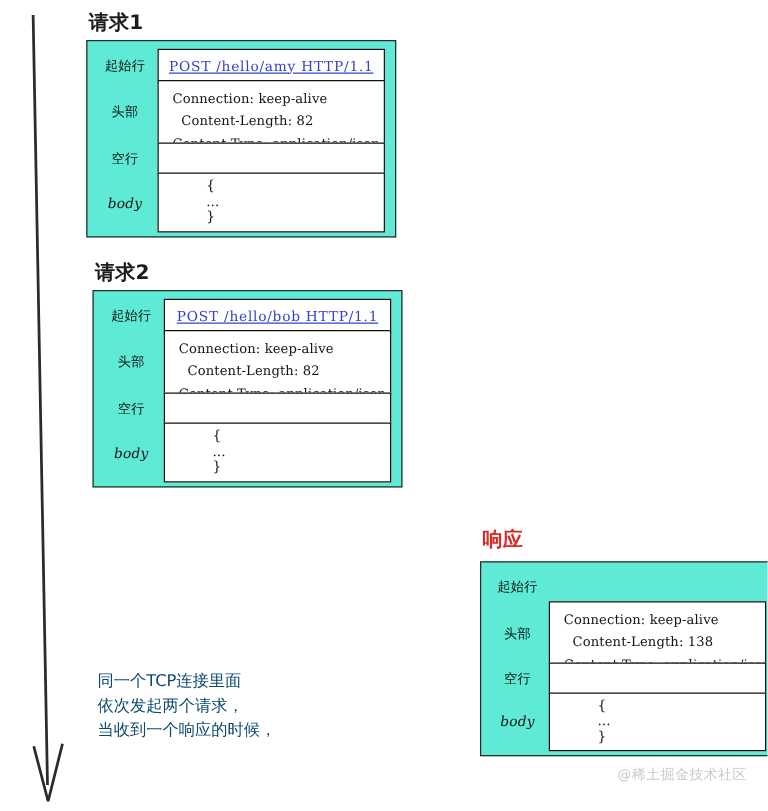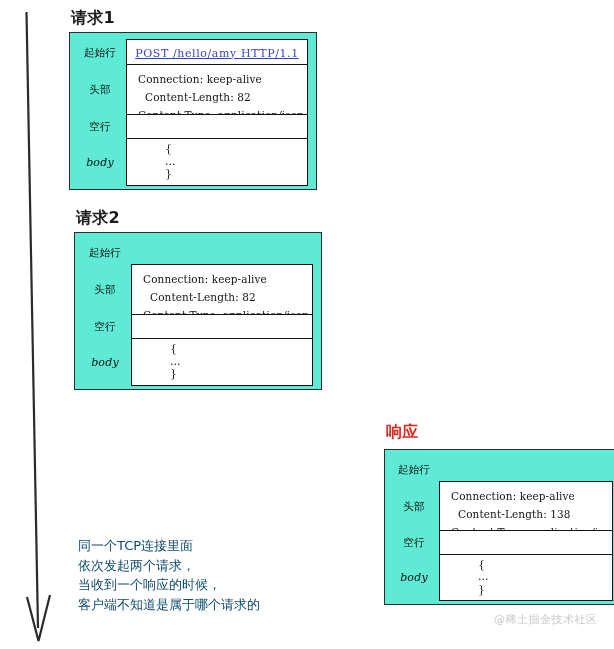--- a/index.html
+++ b/index.html
@@ -210,20 +210,23 @@
     </div>
   </div>
 
   <div class="section-title" style="left:60px; top:208px;">请求2</div>
 
   <div class="msg-block" style="left:58px; top:232px; width:248px; height:158px;">
     <div class="msg-grid">
 
       <div class="msg-row" style="top:6px; height:28px; padding:0 8px 0 4px;">
         <span class="row-label" style="width:52px;">起始行</span>
+        <span class="row-box startline-box" style="height:28px;">
+          <span class="startline-text">POST /hello/bob HTTP/1.1</span>
+        </span>
       </div>
 
       <div class="msg-row" style="top:31px; height:52px; padding:0 8px 0 4px;">
         <span class="row-label" style="width:52px;">头部</span>
         <span class="row-box header-lines" style="height:52px;">
           <span class="header-line">Connection: keep-alive</span>
           <span class="header-line indent">Content-Length: 82</span>
           <span class="header-line">Content-Type: application/json</span>
         </span>
       </div>
@@ -281,18 +284,17 @@
         </span>
       </div>
 
     </div>
   </div>
 
   <div class="annotation" style="left:62px; top:536px;">
     <span class="annotation-line">同一个TCP连接里面</span>
     <span class="annotation-line">依次发起两个请求，</span>
     <span class="annotation-line">当收到一个响应的时候，</span>
-    <span class="annotation-line">客户端不知道是属于哪个请求的</span>
   </div>
 
   <div class="watermark" style="left:478px; top:612px;">@稀土掘金技术社区</div>
 
 </div>
 
 </body></html>

